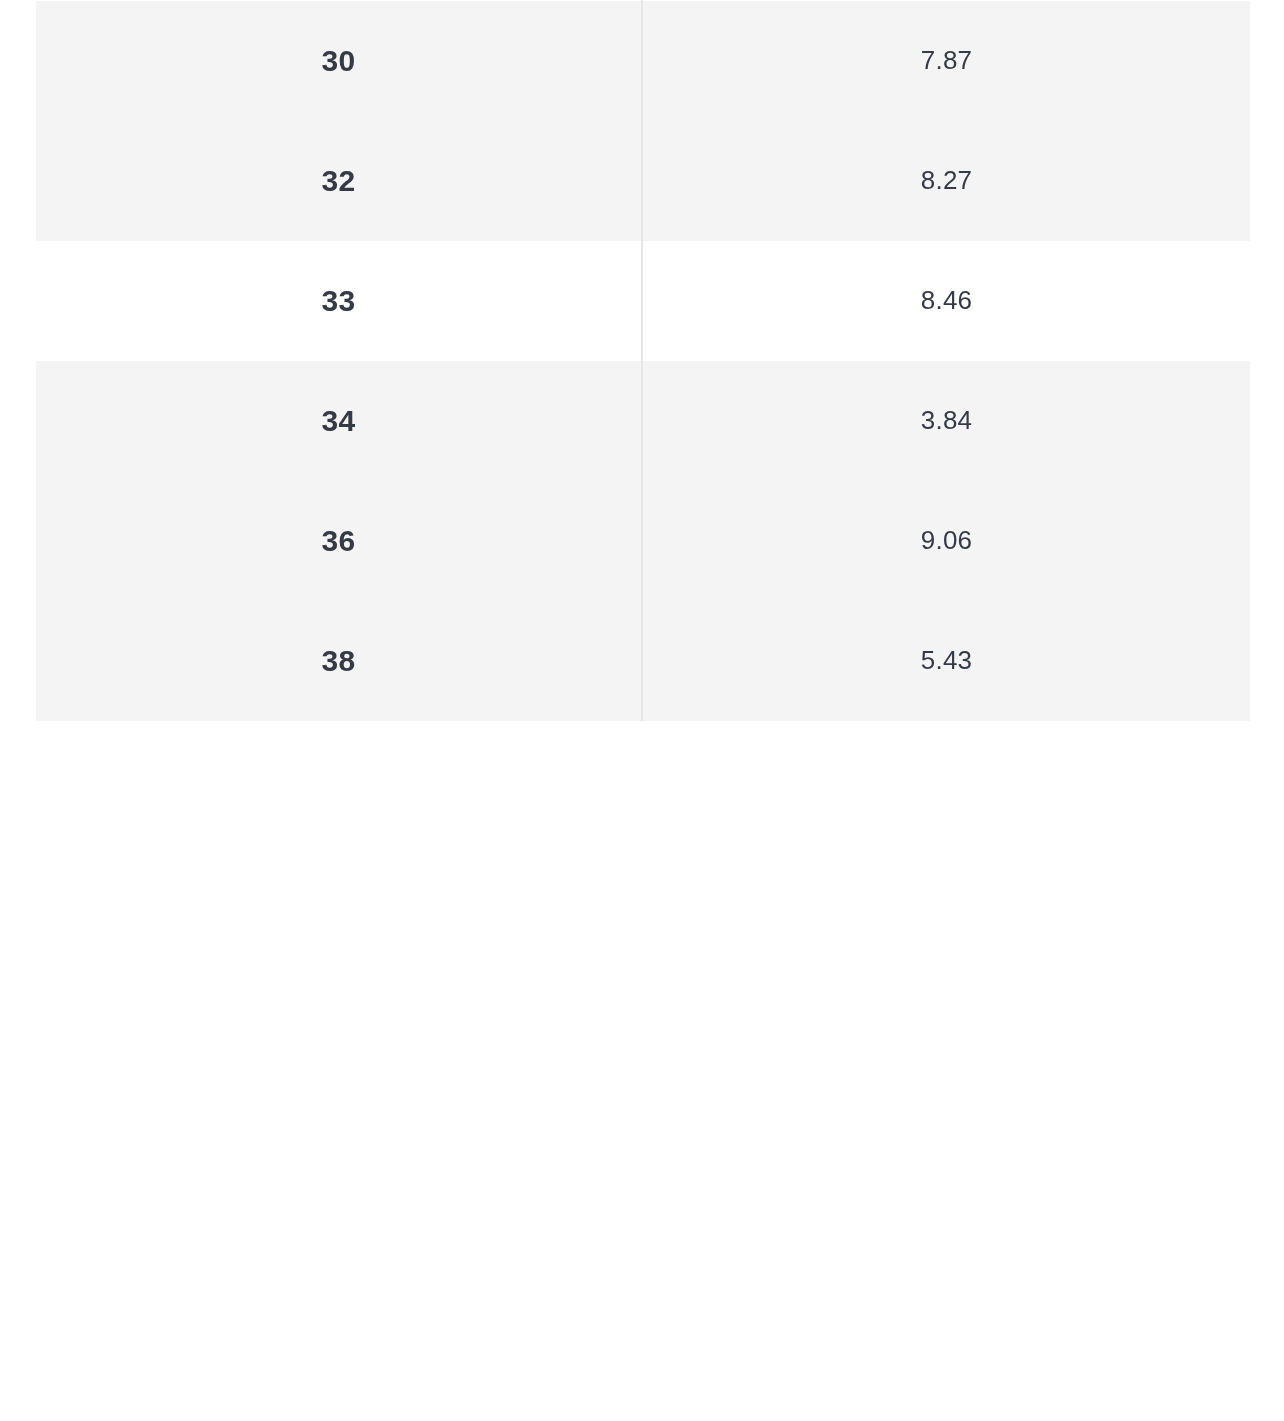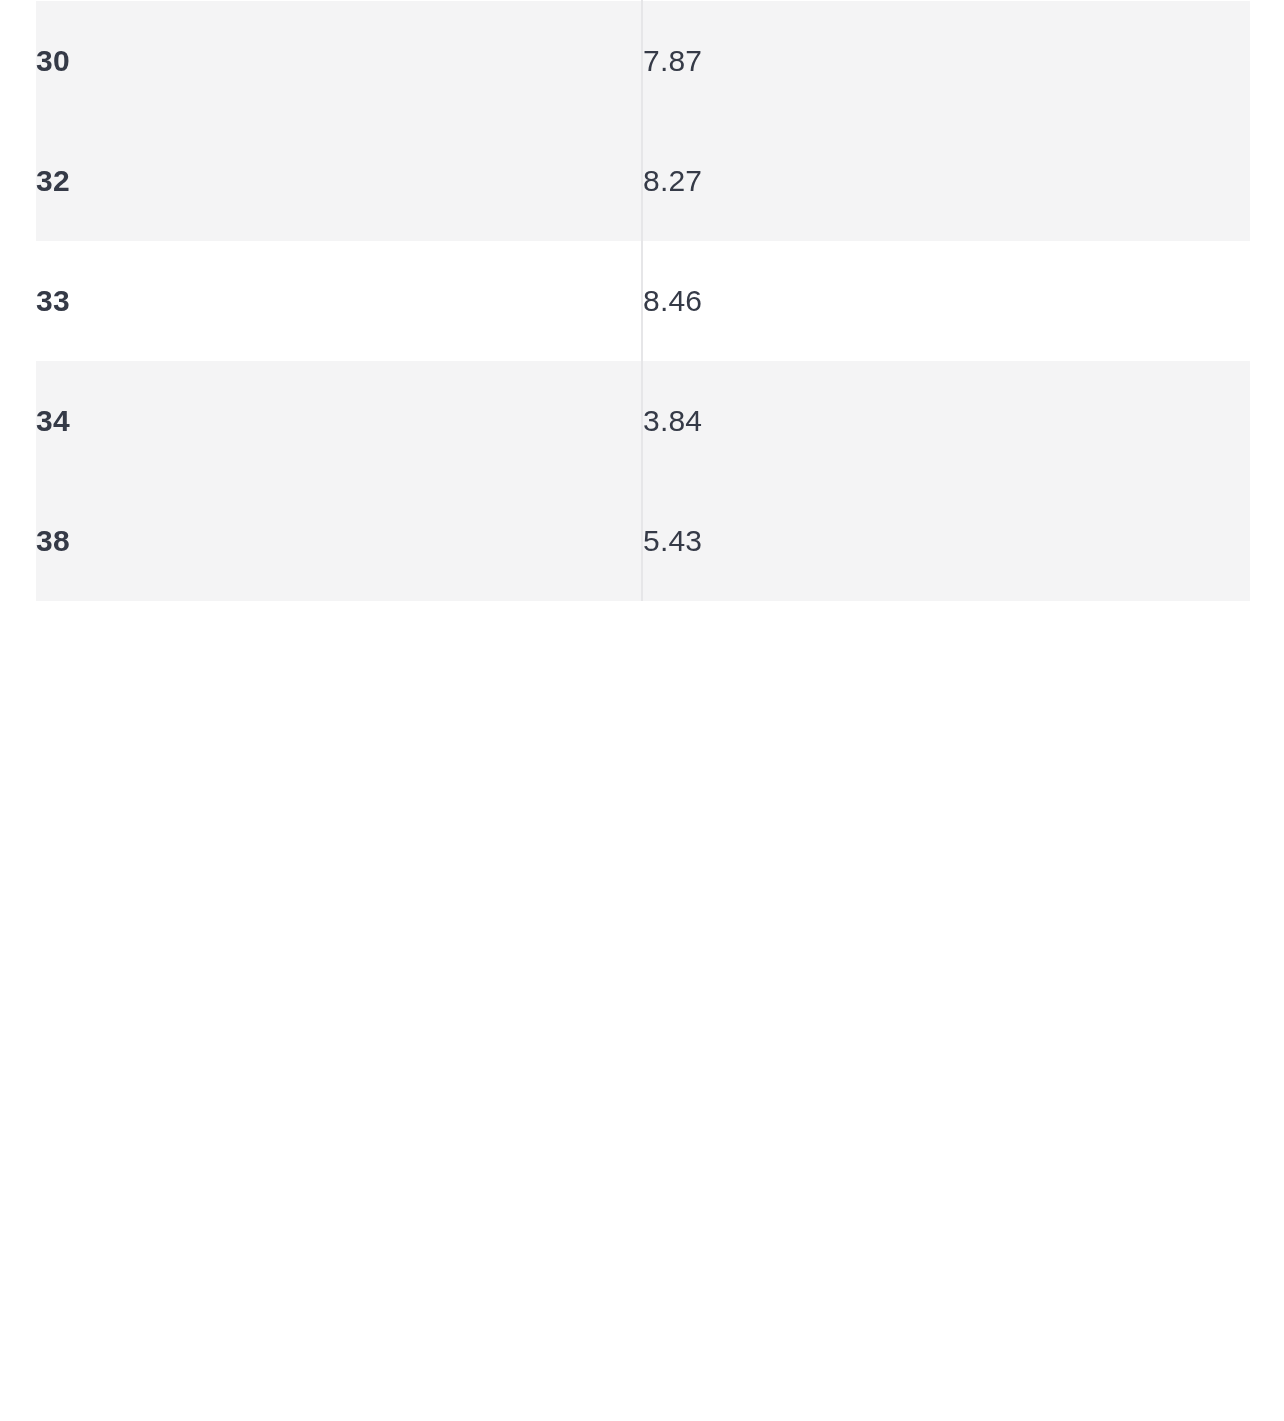--- a/index.html
+++ b/index.html
@@ -46,36 +46,36 @@
   .data-table tr {
     height: 120px;
   }
 
   .data-table tr.row-odd  { background: #ffffff; }
   .data-table tr.row-even { background: #f4f4f5; }
 
   .data-table td {
     padding: 0;
     height: 120px;
-    text-align: left;
+    text-align: center;
     vertical-align: middle;
     color: #353a47;
     line-height: 1.2;
   }
 
   .col-index {
     width: 605px;
     font-size: 30px;
     font-weight: bold;
     letter-spacing: 0.2px;
   }
 
   .col-value {
     width: 607px;
-    font-size: 30px;
+    font-size: 26px;
     font-weight: normal;
     letter-spacing: 0.2px;
     border-left: 2px solid #e6e6e8;
   }
 </style>
 </head>
 <body>
 
 <div class="page">
   <div class="table-viewport">
@@ -95,19 +95,23 @@
           </tr>
           <tr class="row-odd">
             <td class="col-index">33</td>
             <td class="col-value">8.46</td>
           </tr>
           <tr class="row-even">
             <td class="col-index">34</td>
             <td class="col-value">3.84</td>
           </tr>
           <tr class="row-even">
+            <td class="col-index">36</td>
+            <td class="col-value">9.06</td>
+          </tr>
+          <tr class="row-even">
             <td class="col-index">38</td>
             <td class="col-value">5.43</td>
           </tr>
         </tbody>
     </table>
   </div>
 </div>
 
 </body></html>

